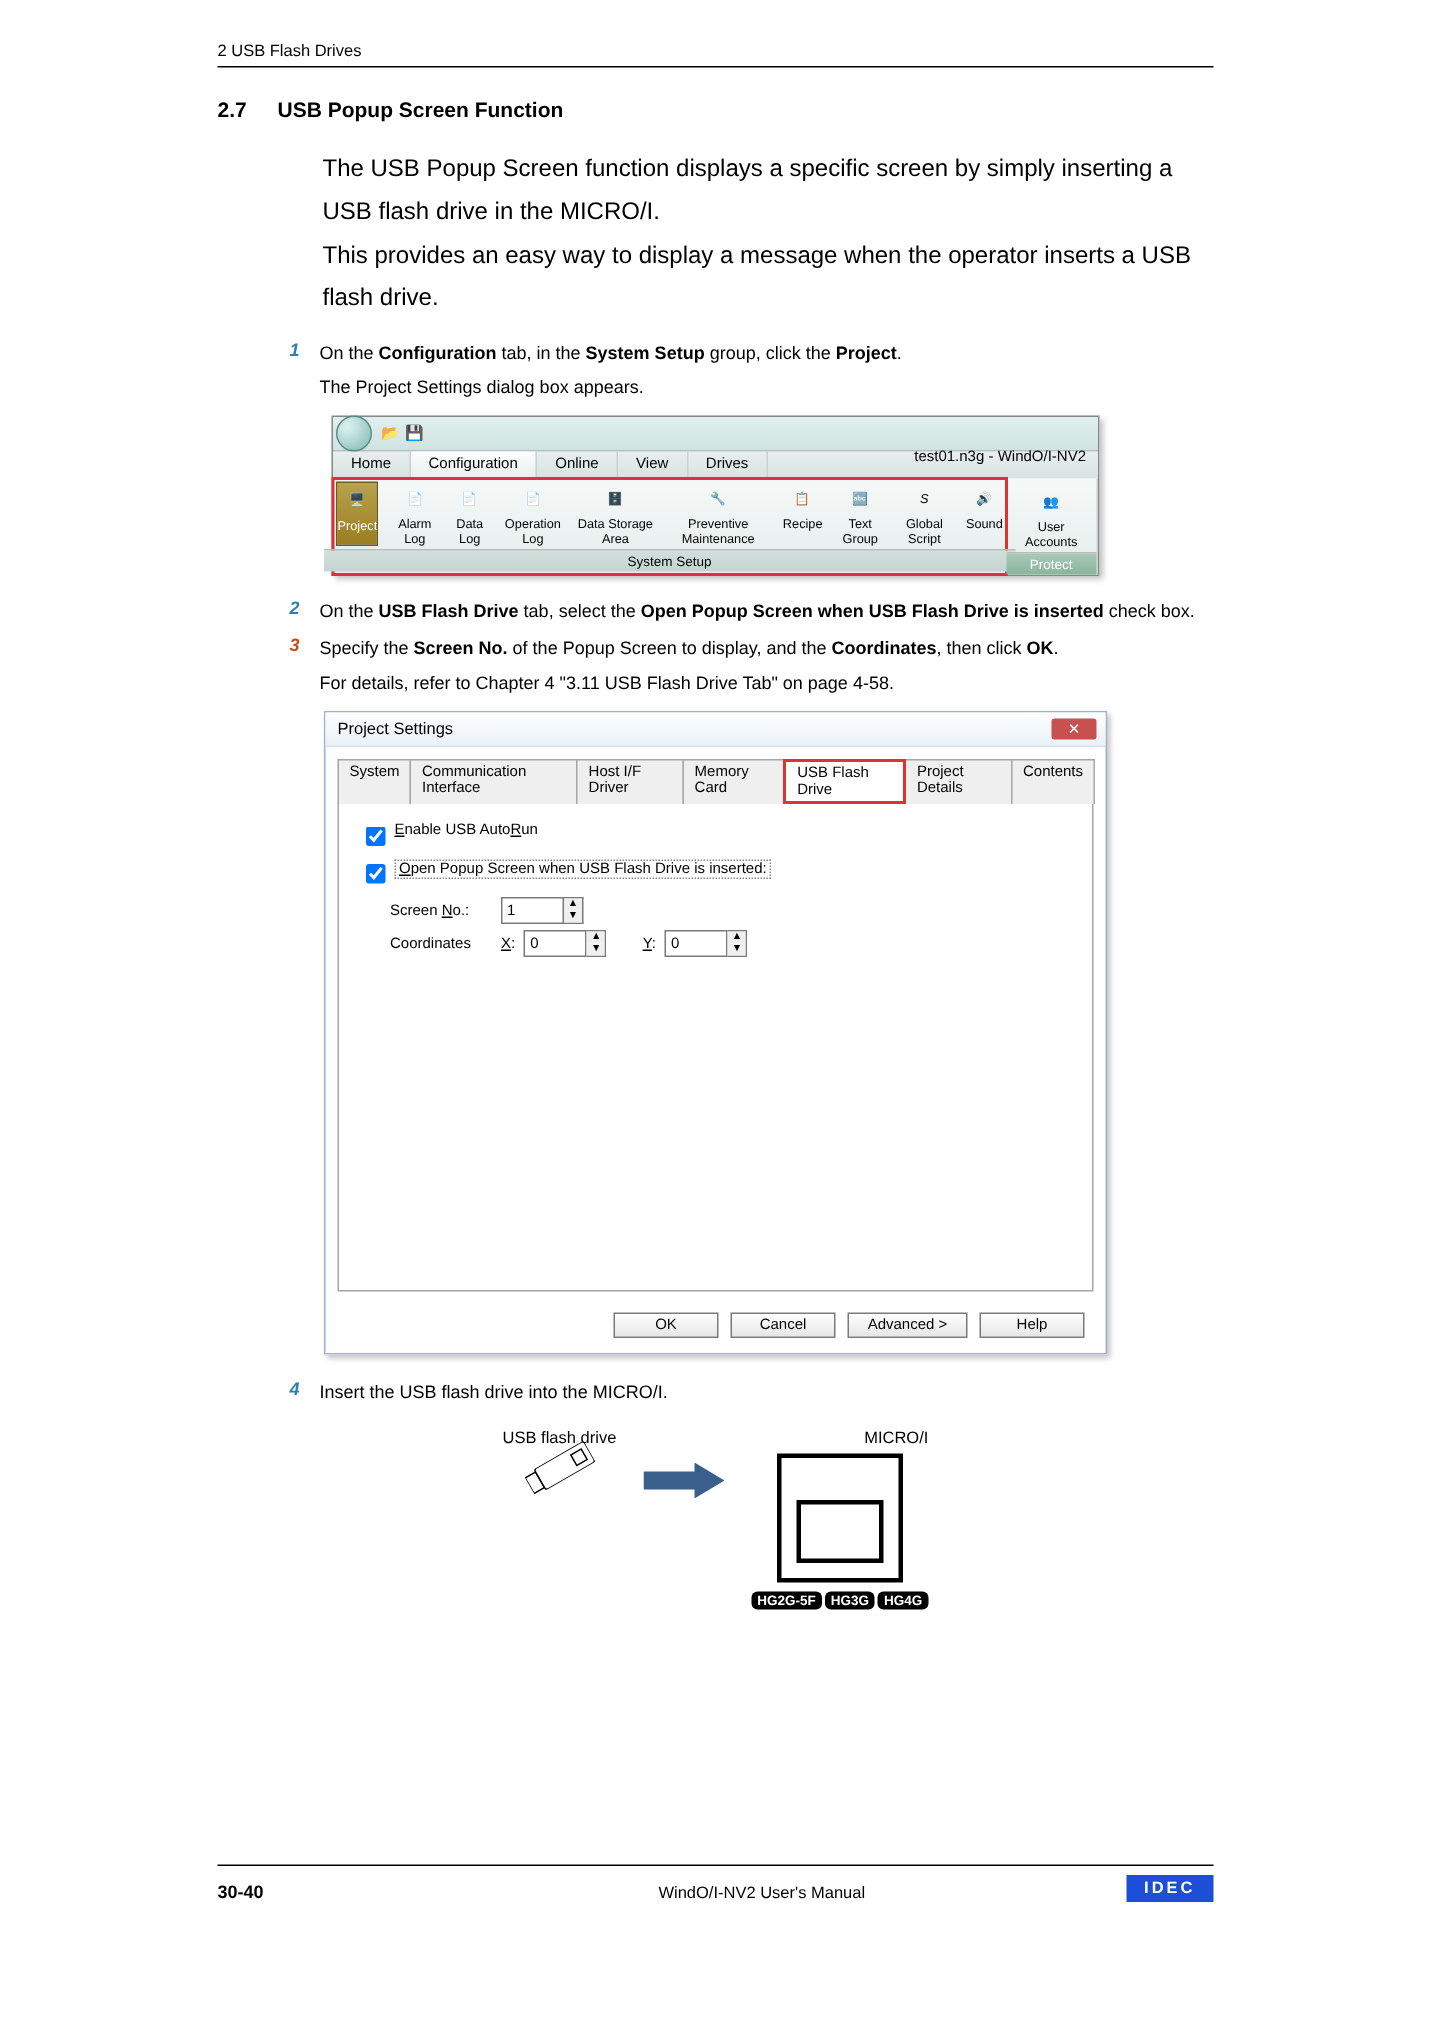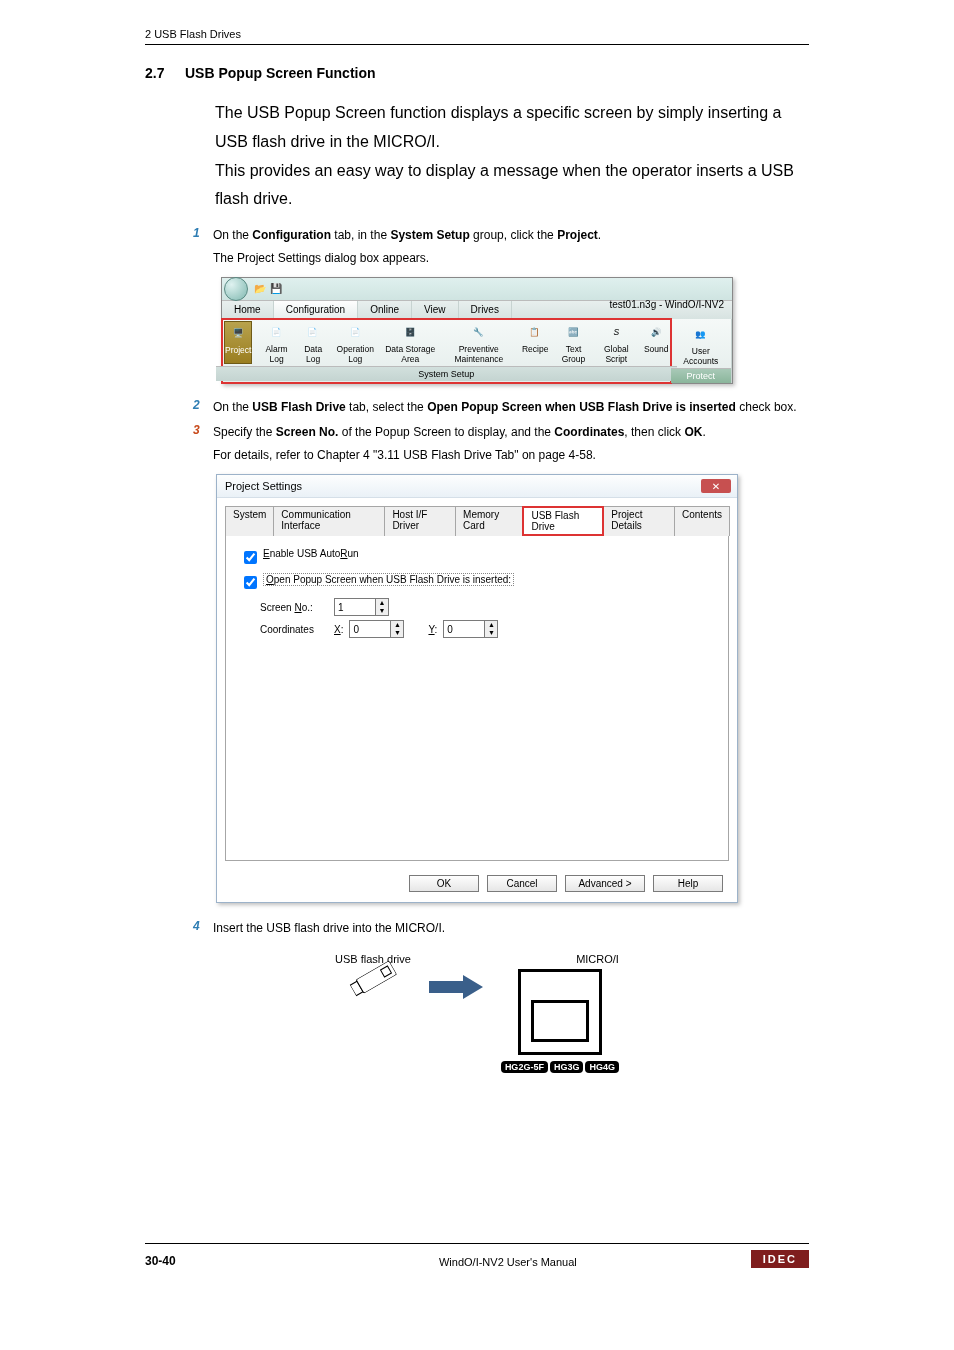--- a/index.html
+++ b/index.html
@@ -60,21 +60,21 @@
   .arrow{margin-top:22px}
   .micro-side{text-align:right}
   .micro-box{width:78px;height:80px;border:3px solid #000;margin:4px auto 6px;position:relative}
   .micro-screen{position:absolute;left:10px;right:10px;top:28px;bottom:10px;border:3px solid #000}
   .badges{display:flex;gap:2px;justify-content:center}
   .badge{background:#000;color:#fff;font-size:9px;font-weight:bold;padding:1px 4px;border-radius:4px}
 
   .footer{display:flex;align-items:flex-end;margin-top:170px;border-top:1px solid #000;padding-top:6px;font-size:11px}
   .footer .pn{font-weight:bold;font-size:12px;width:120px}
   .footer .mid{flex:1;text-align:center;font-size:11px}
-  .footer .idec{background:#7f1d1d;color:#fff;font-weight:bold;padding:3px 12px;font-family:Arial;letter-spacing:2px}
+  .footer .idec{background:#1d4ed8;color:#fff;font-weight:bold;padding:3px 12px;font-family:Arial;letter-spacing:2px}
 </style>
 </head>
 <body>
 
 <div class="page">
   <div class="header-line">2 USB Flash Drives</div>
 
   <div class="sect-head">
     <span class="num">2.7</span><span>USB Popup Screen Function</span>
   </div>

